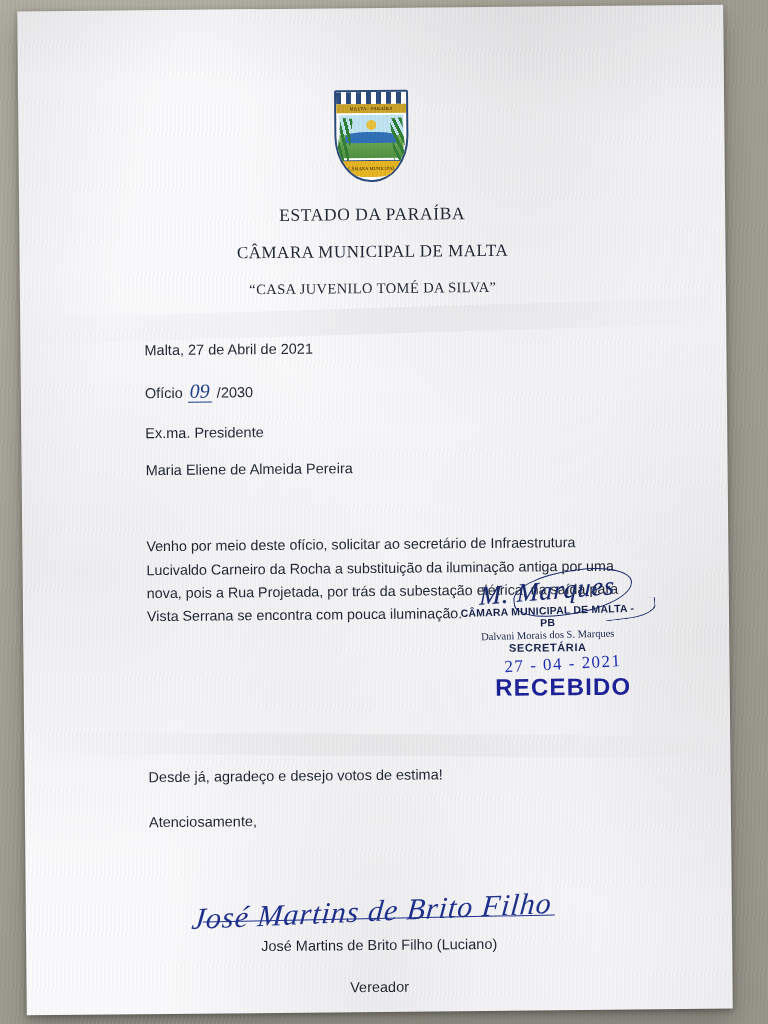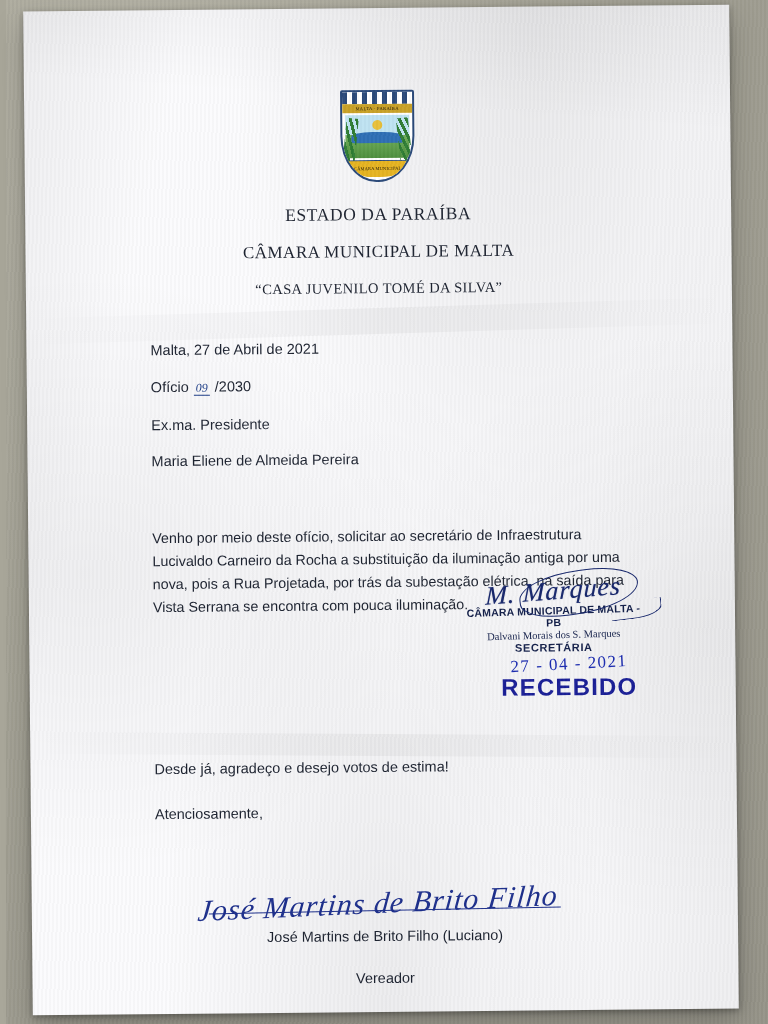--- a/index.html
+++ b/index.html
@@ -12,21 +12,20 @@
     overflow: hidden;
     font-family: "Liberation Sans", sans-serif;
     background: #a9a79a;
   }
   
   #desk {
     position: absolute;
     inset: 0;
     background:
       radial-gradient(ellipse at 20% 10%, #b5b3a6 0%, #a5a396 45%, #97958a 100%);
-    margin-left: 6px;
   }
   #desk:after {
     content: "";
     position: absolute;
     inset: 0;
     background:
       repeating-linear-gradient(92deg, rgba(255,255,255,0.035) 0 2px, rgba(0,0,0,0.03) 2px 4px);
     opacity: .7;
   }
 
@@ -183,21 +182,21 @@
     font-size: 14.5px;
     line-height: 1.55;
     padding-left: 40px;
   }
   .body-block .row { margin-bottom: 15px; }
   .body-block .row.tight { margin-bottom: 14px; }
 
   .oficio .num {
     font-family: "Liberation Serif", serif;
     font-style: italic;
-    font-size: 12px;
+    font-size: 20px;
     color: #1b3b86;
     border-bottom: 1.3px solid #1b3b86;
     padding: 0 2px;
     margin: 0 1px;
   }
 
   .para {
     margin-top: 54px;
     font-size: 14.3px;
     line-height: 1.62;

